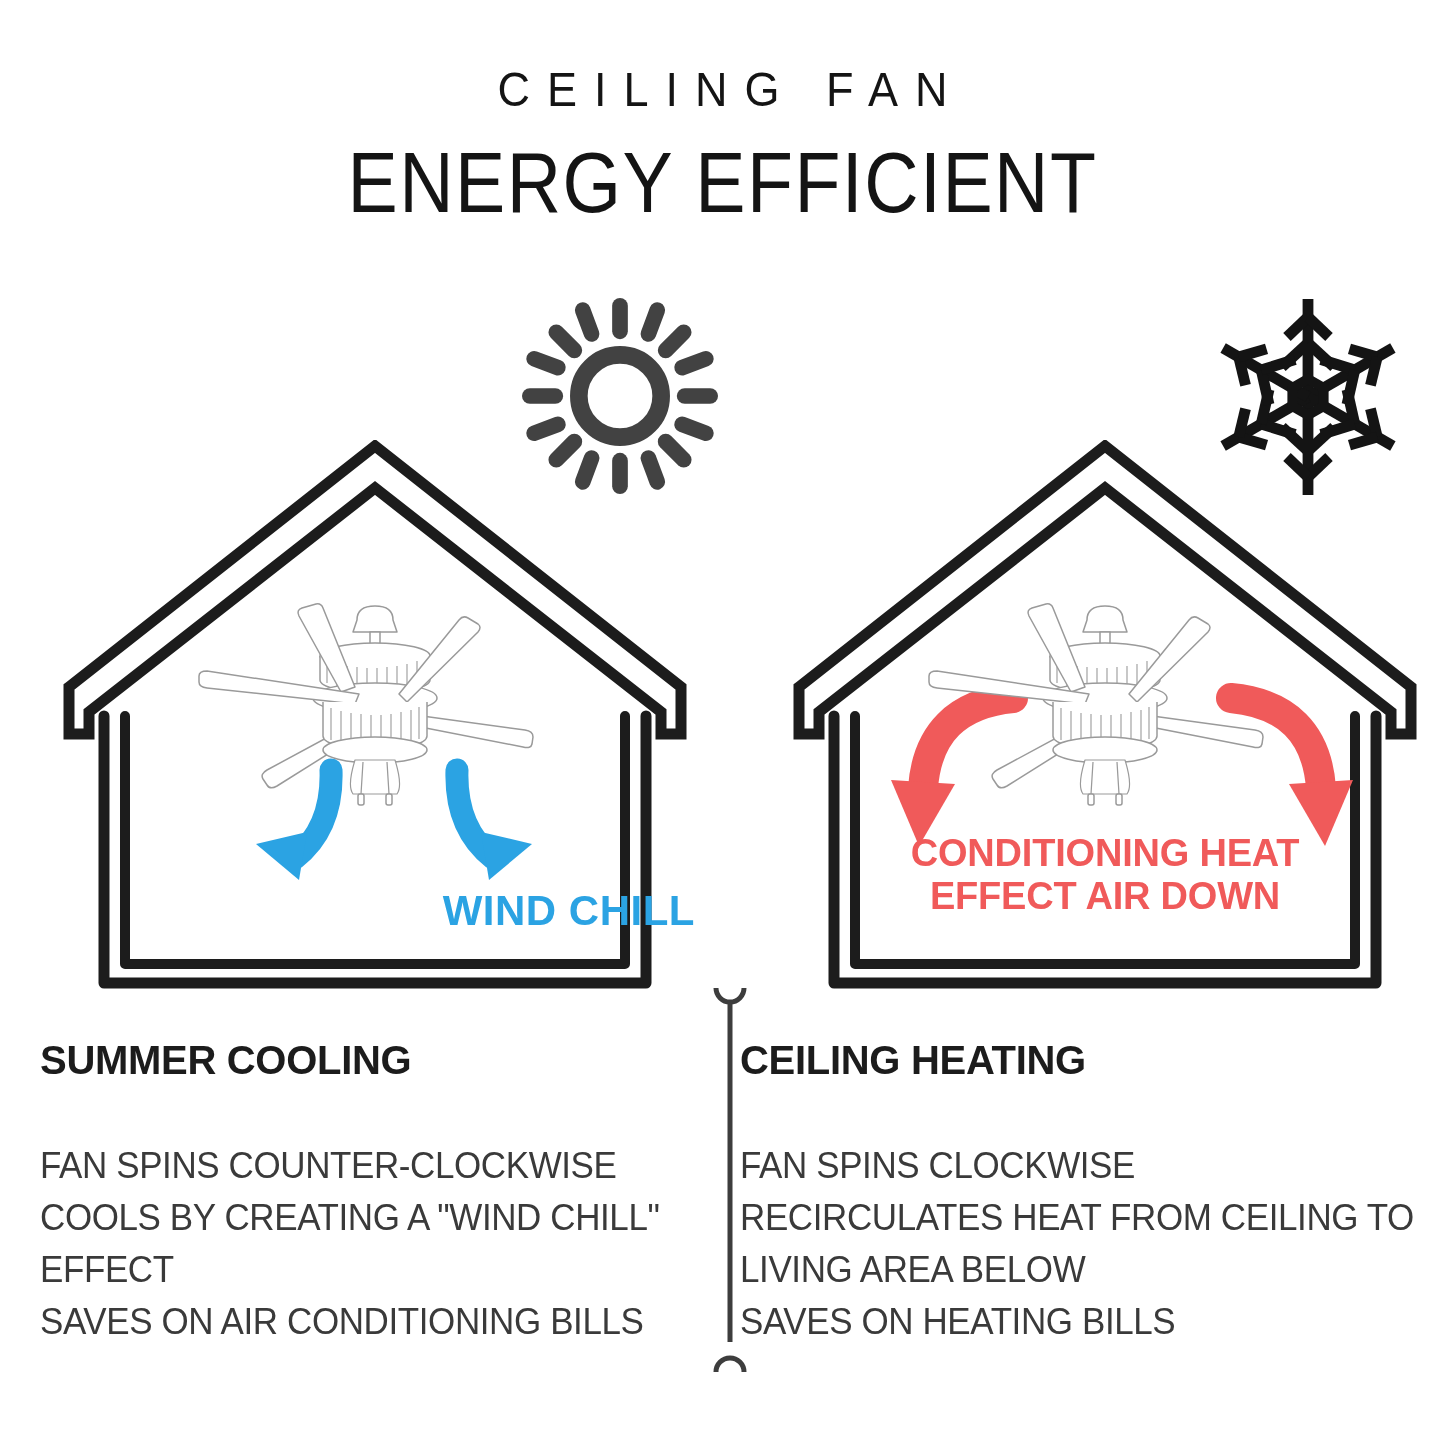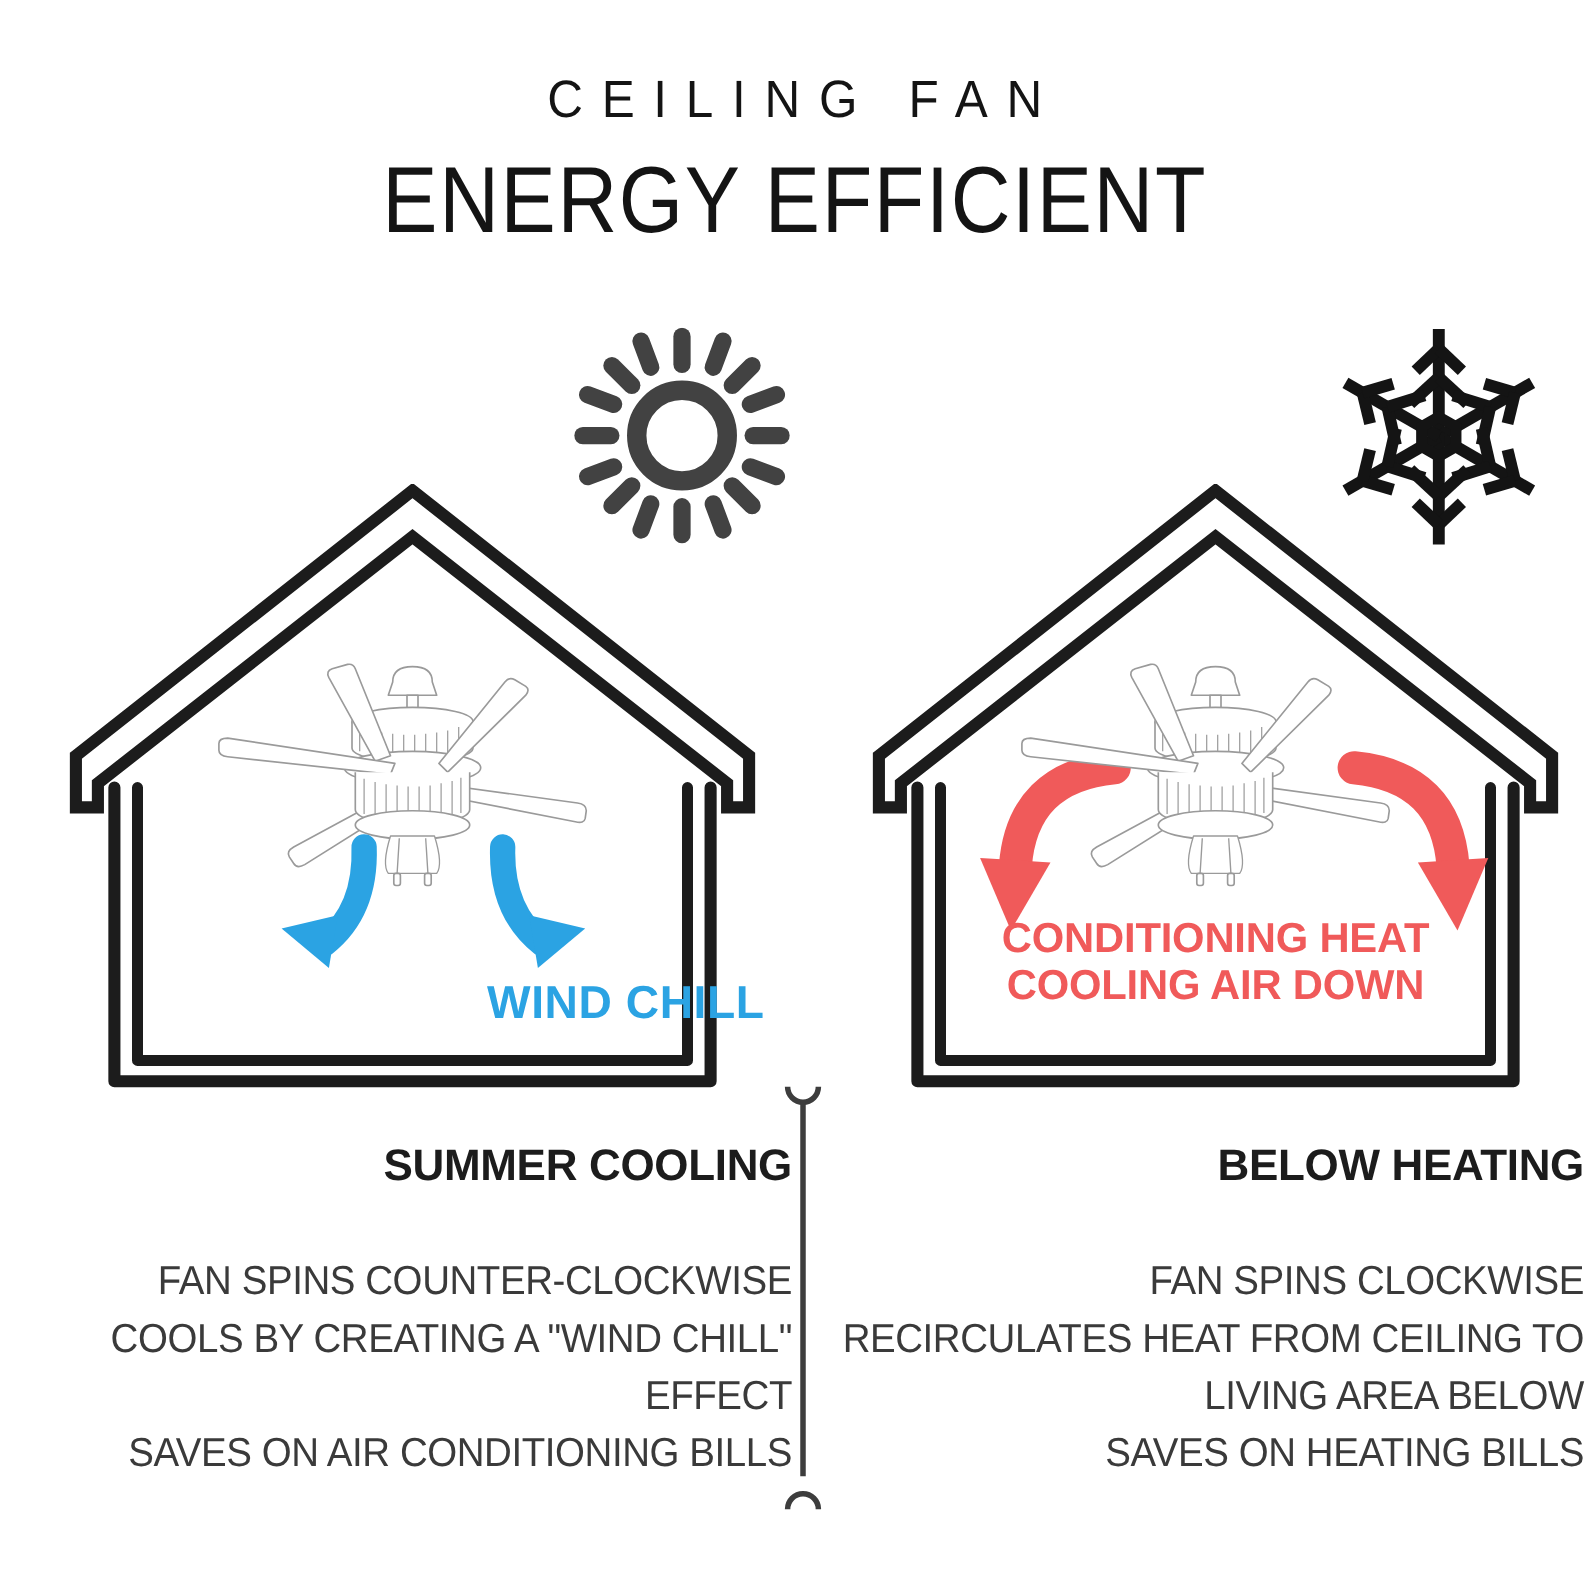--- a/index.html
+++ b/index.html
@@ -98,21 +98,21 @@
     top: 392px;
     font-size: 38px;
     color: #F05A5A;
   }
   #heat-label .ln { display: block; }
 
   
   .caption {
     position: absolute;
     top: 1040px;
-    text-align: right;
+    text-align: left;
   }
   #caption-summer { left: 40px;  width: 680px; }
   #caption-winter { left: 740px; width: 700px; }
 
   .caption h3 {
     margin: 0;
     font-size: 40px;
     font-weight: bold;
     letter-spacing: -0.3px;
     color: #1c1c1c;
@@ -344,21 +344,21 @@
           <path d="M300 320 q-8 26 -2 34 h44 q6 -8 -2 -34 z" stroke-width="1.2"></path>
           <line x1="308" y1="322" x2="306" y2="354" stroke-width="1.2"></line>
           <line x1="332" y1="322" x2="334" y2="354" stroke-width="1.2"></line>
           <rect x="303" y="354" width="6" height="11" rx="2"></rect>
           <rect x="331" y="354" width="6" height="11" rx="2"></rect>
         </g>
       </svg>
 
       <div class="scene-label" id="heat-label">
         <span class="ln">CONDITIONING HEAT</span>
-        <span class="ln">COOLING AIR DOWN</span>
+        <span class="ln">EFFECT AIR DOWN</span>
       </div>
     </div>
   </div>
 
   <svg id="divider" viewBox="0 0 60 400" aria-hidden="true">
     <g stroke="#3d3d3d" fill="none" stroke-width="5" stroke-linecap="butt">
       <path d="M16 8 a14 14 0 0 0 28 0"></path>
       <line x1="30" y1="21" x2="30" y2="362"></line>
       <path d="M16 392 a14 14 0 0 1 28 0"></path>
     </g>
@@ -368,21 +368,21 @@
     <h3>SUMMER COOLING</h3>
     <div class="body">
       <span class="ln">FAN SPINS COUNTER-CLOCKWISE</span>
       <span class="ln">COOLS BY CREATING A "WIND CHILL"</span>
       <span class="ln">EFFECT</span>
       <span class="ln">SAVES ON AIR CONDITIONING BILLS</span>
     </div>
   </div>
 
   <div class="caption" id="caption-winter">
-    <h3>BELOW HEATING</h3>
+    <h3>CEILING HEATING</h3>
     <div class="body">
       <span class="ln">FAN SPINS CLOCKWISE</span>
       <span class="ln">RECIRCULATES HEAT FROM CEILING TO</span>
       <span class="ln">LIVING AREA BELOW</span>
       <span class="ln">SAVES ON HEATING BILLS</span>
     </div>
   </div>
 
 </div>
 

